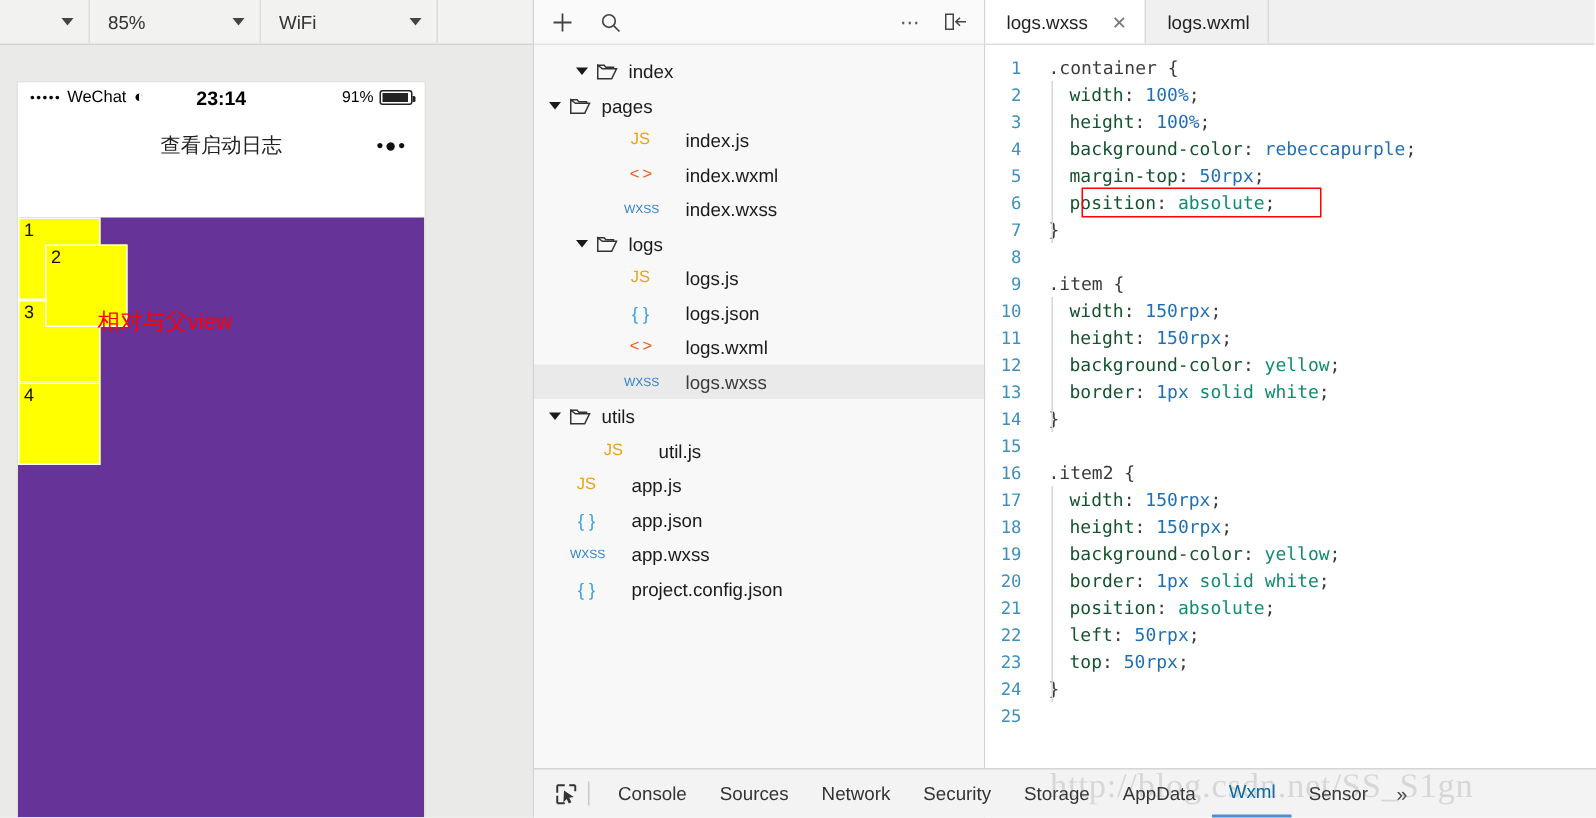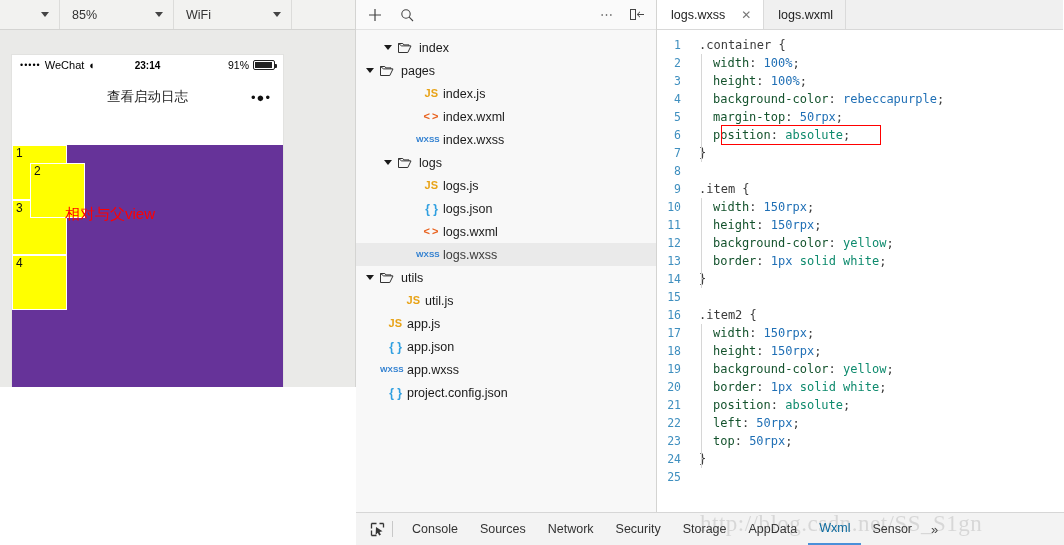--- a/index.html
+++ b/index.html
@@ -30,21 +30,21 @@
     display: inline-block;
     width: 0; height: 0;
     border-left: 4px solid transparent;
     border-right: 4px solid transparent;
     border-top: 5px solid #444;
   }
 
   
   .sim-col {
     width: 356px;
-    height: 387px;
+    height: 545px;
     display: flex;
     flex-direction: column;
     background: #eaeae8;
     border-right: 1px solid #d4d4d2;
     box-sizing: border-box;
   }
   .sim-toolbar {
     height: 30px;
     min-height: 30px;
     background: #f2f2f0;
@@ -100,21 +100,21 @@
     background: #fff;
   }
   .ps-left { display: flex; align-items: center; gap: 4px; }
   .dots5 { letter-spacing: 1px; font-size: 9px; line-height: 1; }
   .ps-carrier { font-size: 11px; }
   .wifi-ico { font-size: 11px; margin-left: 1px; }
   .ps-time {
     position: absolute;
     left: 0; right: 0;
     text-align: center;
-    font-size: 10px;
+    font-size: 13px;
     font-weight: 600;
     pointer-events: none;
   }
   .ps-right {
     margin-left: auto;
     display: flex;
     align-items: center;
     gap: 4px;
     font-size: 10.5px;
     z-index: 2;
@@ -277,24 +277,24 @@
   .folder-ico {
     width: 14px; height: 12px;
     margin-right: 7px;
     flex: none;
     position: relative;
   }
   .folder-ico svg { display: block; }
   .fico {
     width: 22px;
     flex: none;
-    margin-right: 5px;
-    text-align: right;
+    margin-right: 19px;
+    text-align: center;
     font-size: 9.5px;
-    font-weight: 700;
+    font-weight: 400;
     font-family: "Liberation Sans", sans-serif;
     line-height: 1;
   }
   .fico.js   { color: #e8a317; font-size: 11px; }
   .fico.wxml { color: #e8601c; font-size: 11px; letter-spacing: -0.5px; }
   .fico.wxss { color: #2f7fd0; font-size: 8px; }
   .fico.json { color: #2f9fe0; font-size: 12px; }
 
   
   .edit-col {

